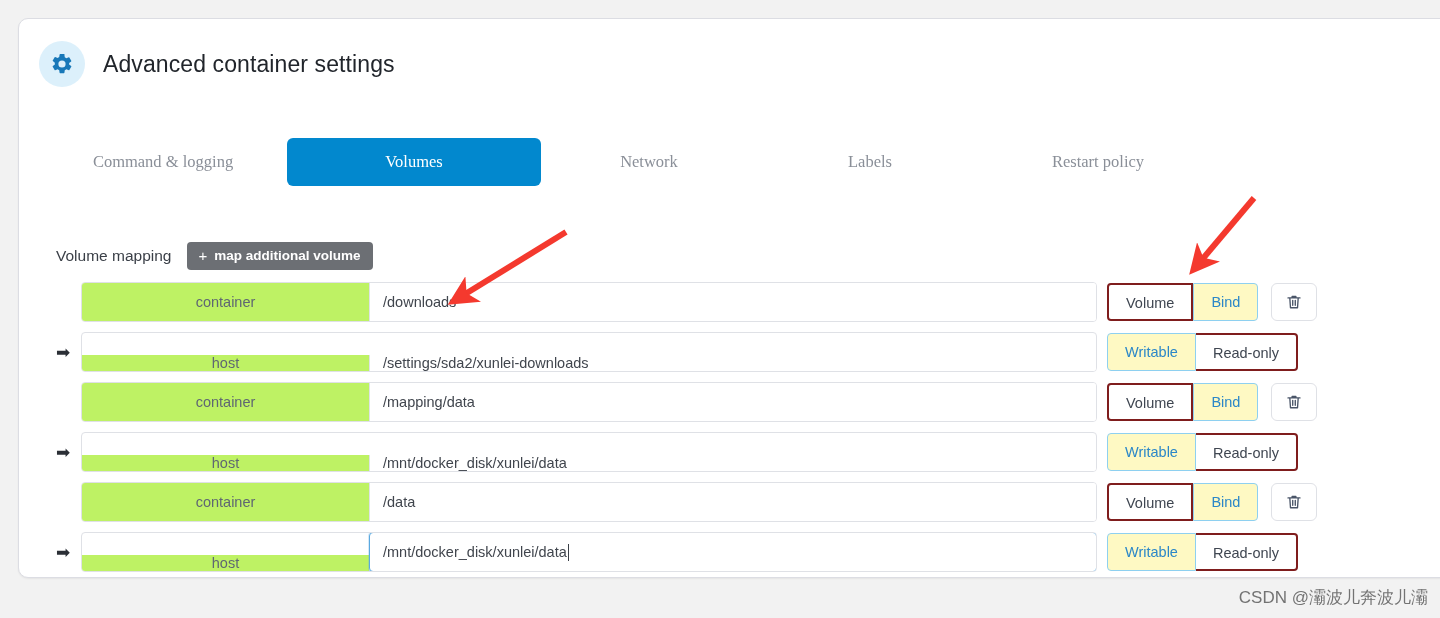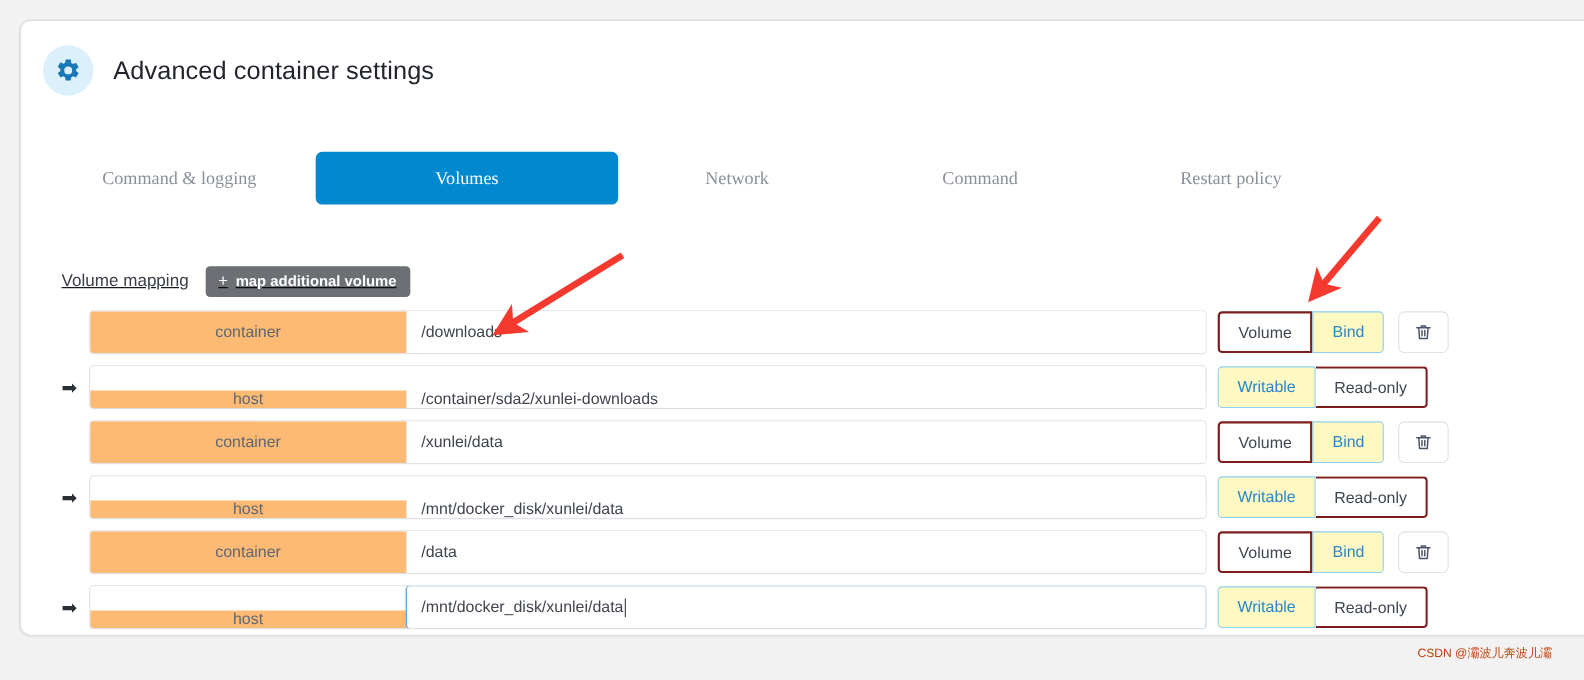--- a/index.html
+++ b/index.html
@@ -71,35 +71,34 @@
     text-align: center;
     font-size: 16.5px;
     color: #8a8f98;
     border-radius: 6px;
     box-sizing: border-box;
     white-space: nowrap;
     cursor: pointer;
     font-family: Liberation Serif, serif;
   }
   .tab-cmd      { width: 248px; }
-  .tab-volumes  { width: 275px; background: #0288ce; color: #ffffff; }
+  .tab-volumes  { width: 254px; background: #0288ce; color: #ffffff; }
   .tab-network  { width: 216px; }
   .tab-env      { width: 232px; }
   .tab-labels   { width: 226px; }
   .tab-restart  { width: 230px; }
 
   
   .vm-head {
     position: absolute;
     left: 37px;
     top: 223px;
     display: flex;
     align-items: center;
     gap: 16px;
-    text-decoration: underline;
   }
   .vm-label {
     font-size: 15.5px;
     color: #3a3f47;
   }
   .btn-add {
     background: #6c6f74;
     color: #ffffff;
     font-size: 13.5px;
     font-weight: bold;
@@ -148,21 +147,21 @@
     border-radius: 4px;
     box-sizing: border-box;
     background: #ffffff;
     overflow: hidden;
   }
   .input-group.container-group { width: 1016px; margin-left: 0; }
   .input-group.host-group { width: 1016px; align-items: flex-end; }
   .prefix {
     width: 288px;
     flex: 0 0 288px;
-    background: #fdba74;
+    background: #bef264;
     border-right: 1px solid #dfe1e6;
     display: flex;
     align-items: center;
     justify-content: center;
     font-size: 14.5px;
     color: #5f6772;
     box-sizing: border-box;
   }
   .field {
     flex: 1 1 auto;
@@ -233,24 +232,24 @@
     cursor: pointer;
     box-sizing: border-box;
   }
 
   
   .annot { position: absolute; left: 0; top: 0; width: 1440px; height: 618px; pointer-events: none; }
 
   
   .watermark {
     position: absolute;
-    right: 29px;
+    right: 12px;
     top: 586px;
-    font-size: 11px;
-    color: #c2410c;
+    font-size: 17px;
+    color: #737373;
     white-space: nowrap;
     font-family: "Liberation Sans", sans-serif;
   }
 </style>
 </head>
 <body>
 
 <div id="screen">
   <div class="card">
 
@@ -260,21 +259,21 @@
           <path fill="#1878b8" d="M19.14 12.94a7.07 7.07 0 0 0 .05-.94 7.07 7.07 0 0 0-.06-.94l2.03-1.58a.48.48 0 0 0 .12-.61l-1.92-3.32a.48.48 0 0 0-.58-.22l-2.39.96a7 7 0 0 0-1.62-.94l-.36-2.54A.47.47 0 0 0 13.94 2h-3.88a.47.47 0 0 0-.47.4l-.36 2.55c-.59.24-1.13.56-1.62.94l-2.39-.96a.47.47 0 0 0-.58.22L2.72 8.47a.47.47 0 0 0 .12.61l2.03 1.58a7.6 7.6 0 0 0-.06.94c0 .32.02.63.06.94l-2.03 1.58a.48.48 0 0 0-.12.61l1.92 3.32c.12.21.37.29.58.22l2.39-.96c.5.38 1.03.7 1.62.94l.36 2.54c.04.24.24.41.47.41h3.88c.24 0 .44-.17.47-.41l.36-2.54c.59-.24 1.13-.56 1.62-.94l2.39.96c.22.08.46 0 .58-.22l1.92-3.32a.48.48 0 0 0-.12-.61l-2.03-1.58ZM12 15.6A3.6 3.6 0 1 1 12 8.4a3.6 3.6 0 0 1 0 7.2Z"></path>
         </svg>
       </div>
       <div class="page-title">Advanced container settings</div>
     </div>
 
     <div class="tabs">
       <div class="tab tab-cmd">Command &amp; logging</div>
       <div class="tab tab-volumes">Volumes</div>
       <div class="tab tab-network">Network</div>
-      <div class="tab tab-labels">Command</div>
+      <div class="tab tab-labels">Labels</div>
       <div class="tab tab-restart">Restart policy</div>
     </div>
 
     <div class="vm-head">
       <div class="vm-label">Volume mapping</div>
       <button class="btn-add">
         <span class="plus">+</span>
         <span>map additional volume</span>
       </button>
     </div>
@@ -295,35 +294,35 @@
           <div class="trash-btn">
             <svg width="18" height="18" viewBox="0 0 24 24" aria-hidden="true">
               <path fill="none" stroke="#4a5568" stroke-width="1.8" stroke-linecap="round" stroke-linejoin="round" d="M4 6.5h16M9.5 6.5V4.6h5v1.9M6.4 6.5l.9 13.1h9.4l.9-13.1M10.3 9.8v6.6M13.7 9.8v6.6"></path>
             </svg>
           </div>
         </div>
         <div class="row host-row">
           <div class="arrow-cell">➡</div>
           <div class="input-group host-group">
             <div class="prefix">host</div>
-            <div class="field">/container/sda2/xunlei-downloads</div>
+            <div class="field">/settings/sda2/xunlei-downloads</div>
           </div>
           <div class="toggle-wrap">
             <button class="tg left active">Writable</button>
             <button class="tg right">Read-only</button>
           </div>
         </div>
       </div>
 
       <div class="vol-group">
         <div class="row">
           <div class="arrow-cell blank">&nbsp;</div>
           <div class="input-group container-group">
             <div class="prefix">container</div>
-            <div class="field">/xunlei/data</div>
+            <div class="field">/mapping/data</div>
           </div>
           <div class="toggle-wrap">
             <button class="tg left">Volume</button>
             <button class="tg right active">Bind</button>
           </div>
           <div class="trash-btn">
             <svg width="18" height="18" viewBox="0 0 24 24" aria-hidden="true">
               <path fill="none" stroke="#4a5568" stroke-width="1.8" stroke-linecap="round" stroke-linejoin="round" d="M4 6.5h16M9.5 6.5V4.6h5v1.9M6.4 6.5l.9 13.1h9.4l.9-13.1M10.3 9.8v6.6M13.7 9.8v6.6"></path>
             </svg>
           </div>

